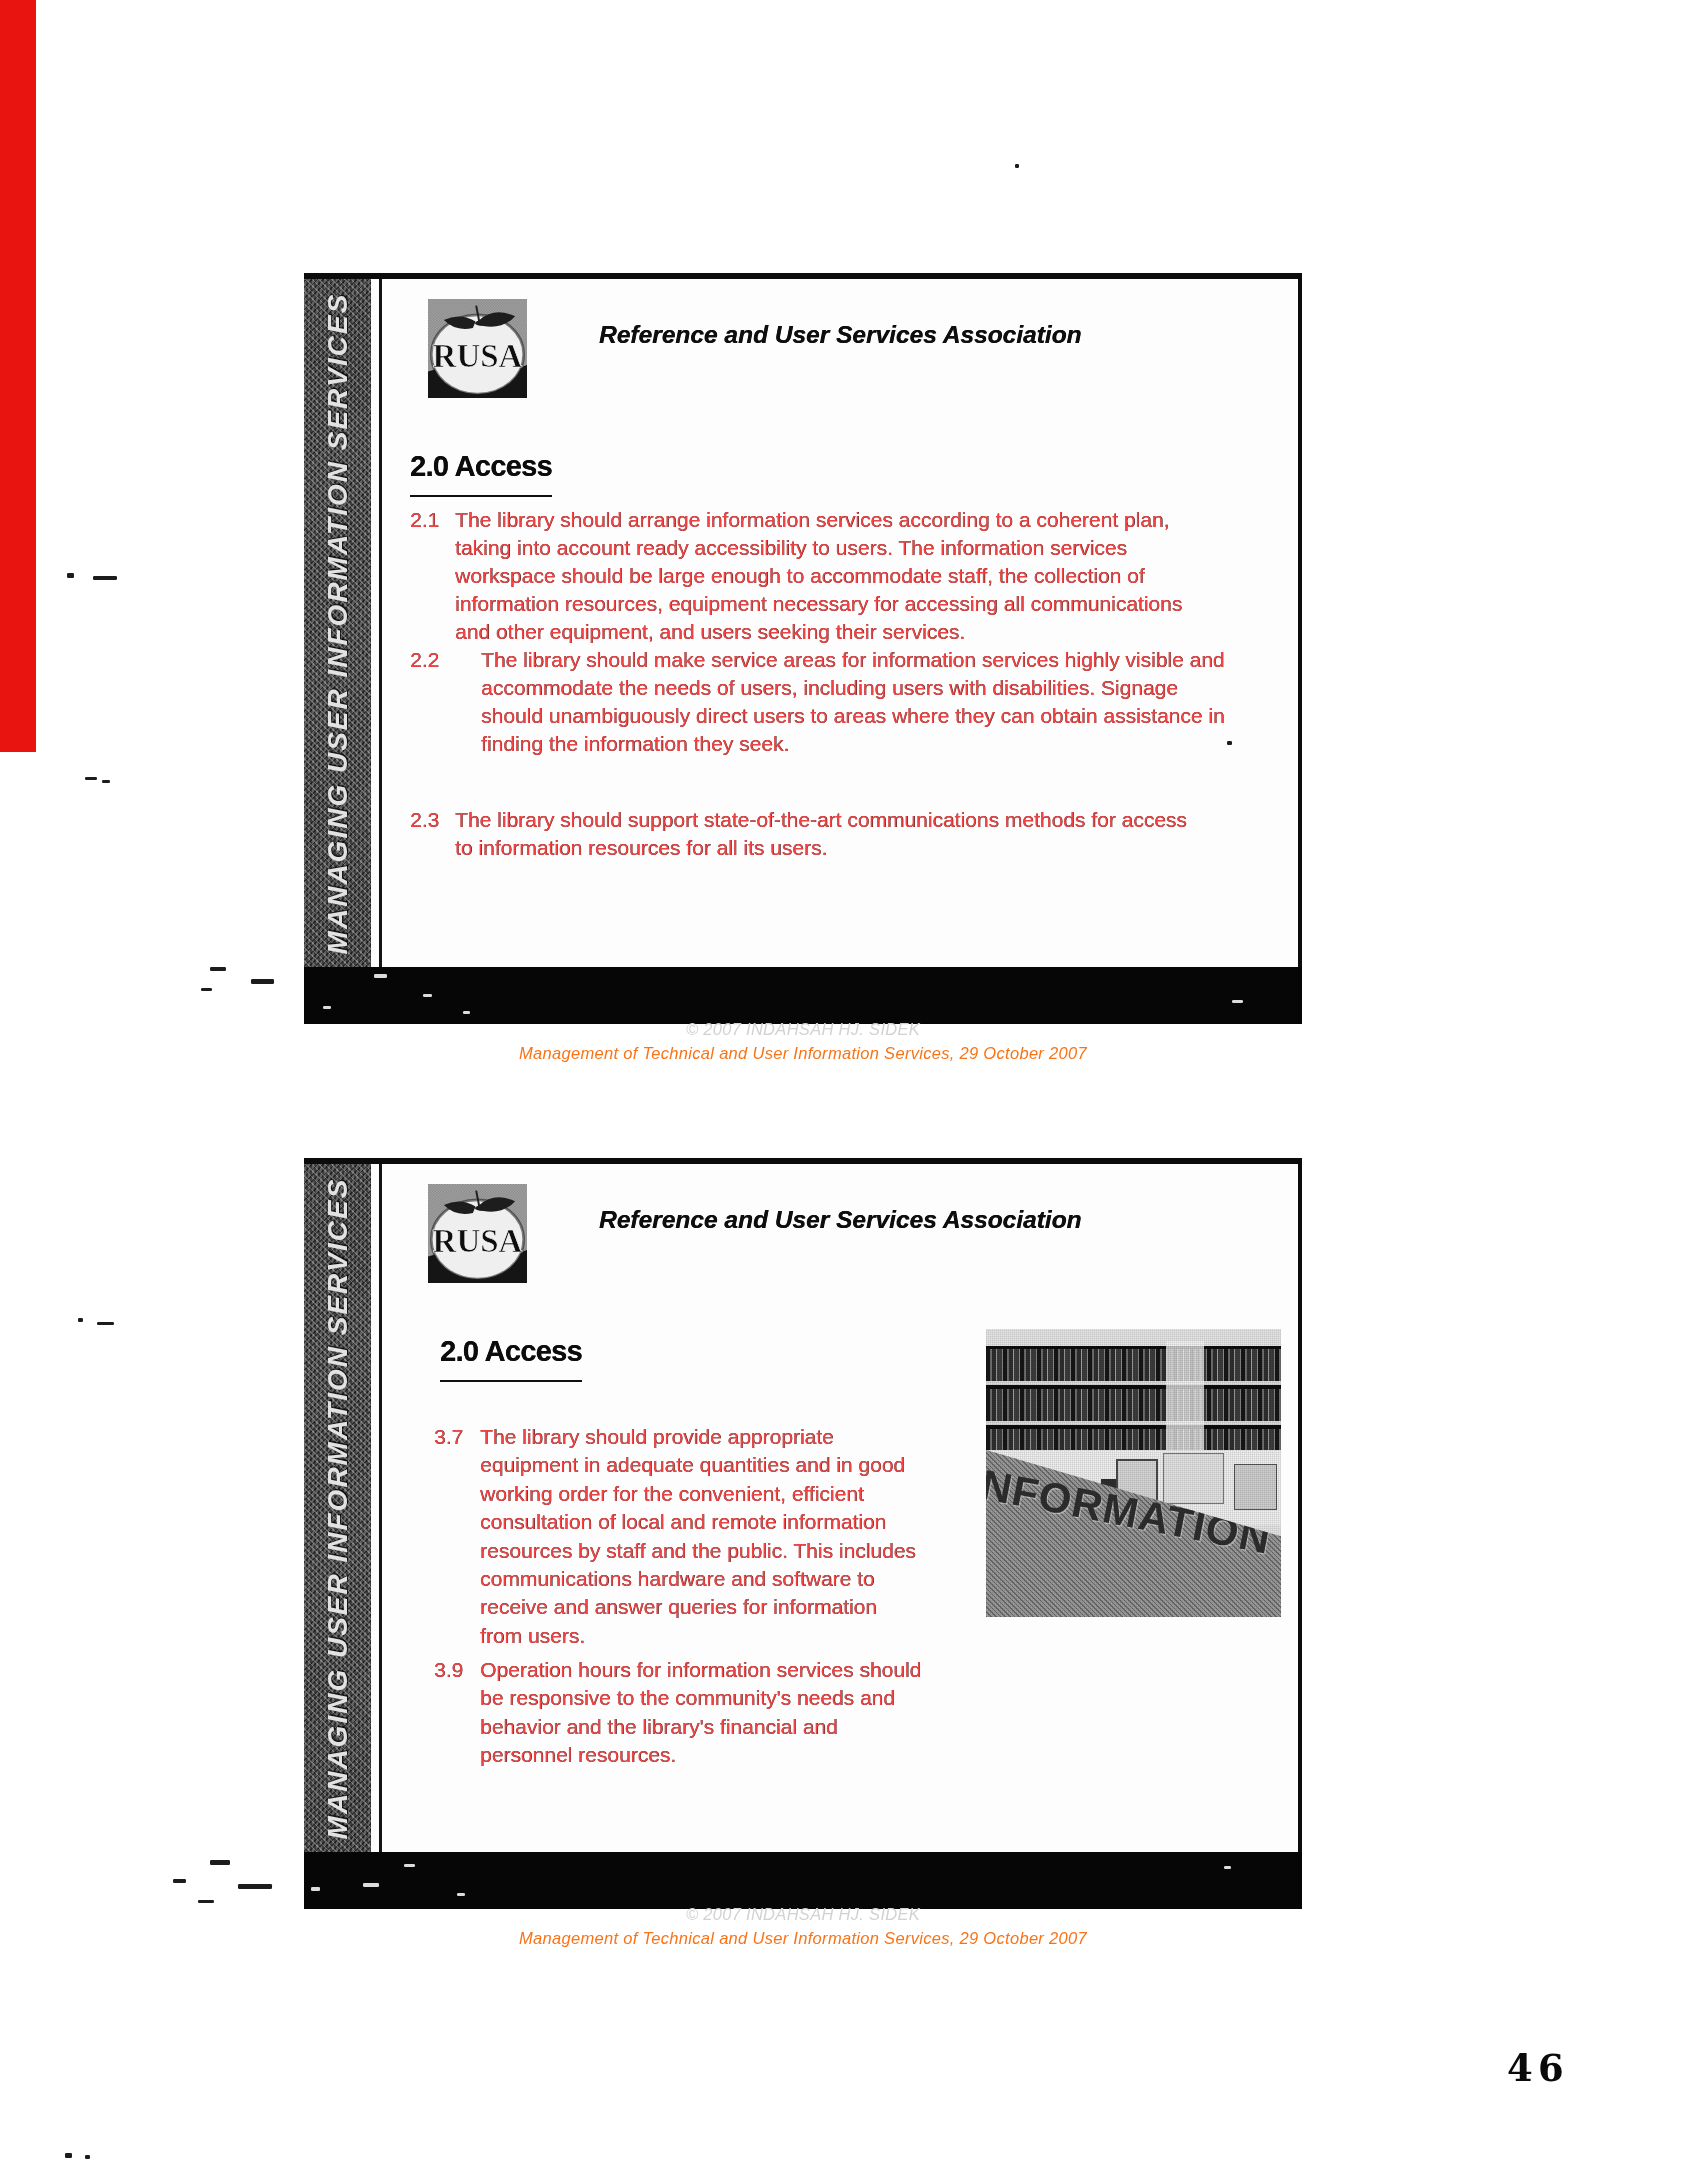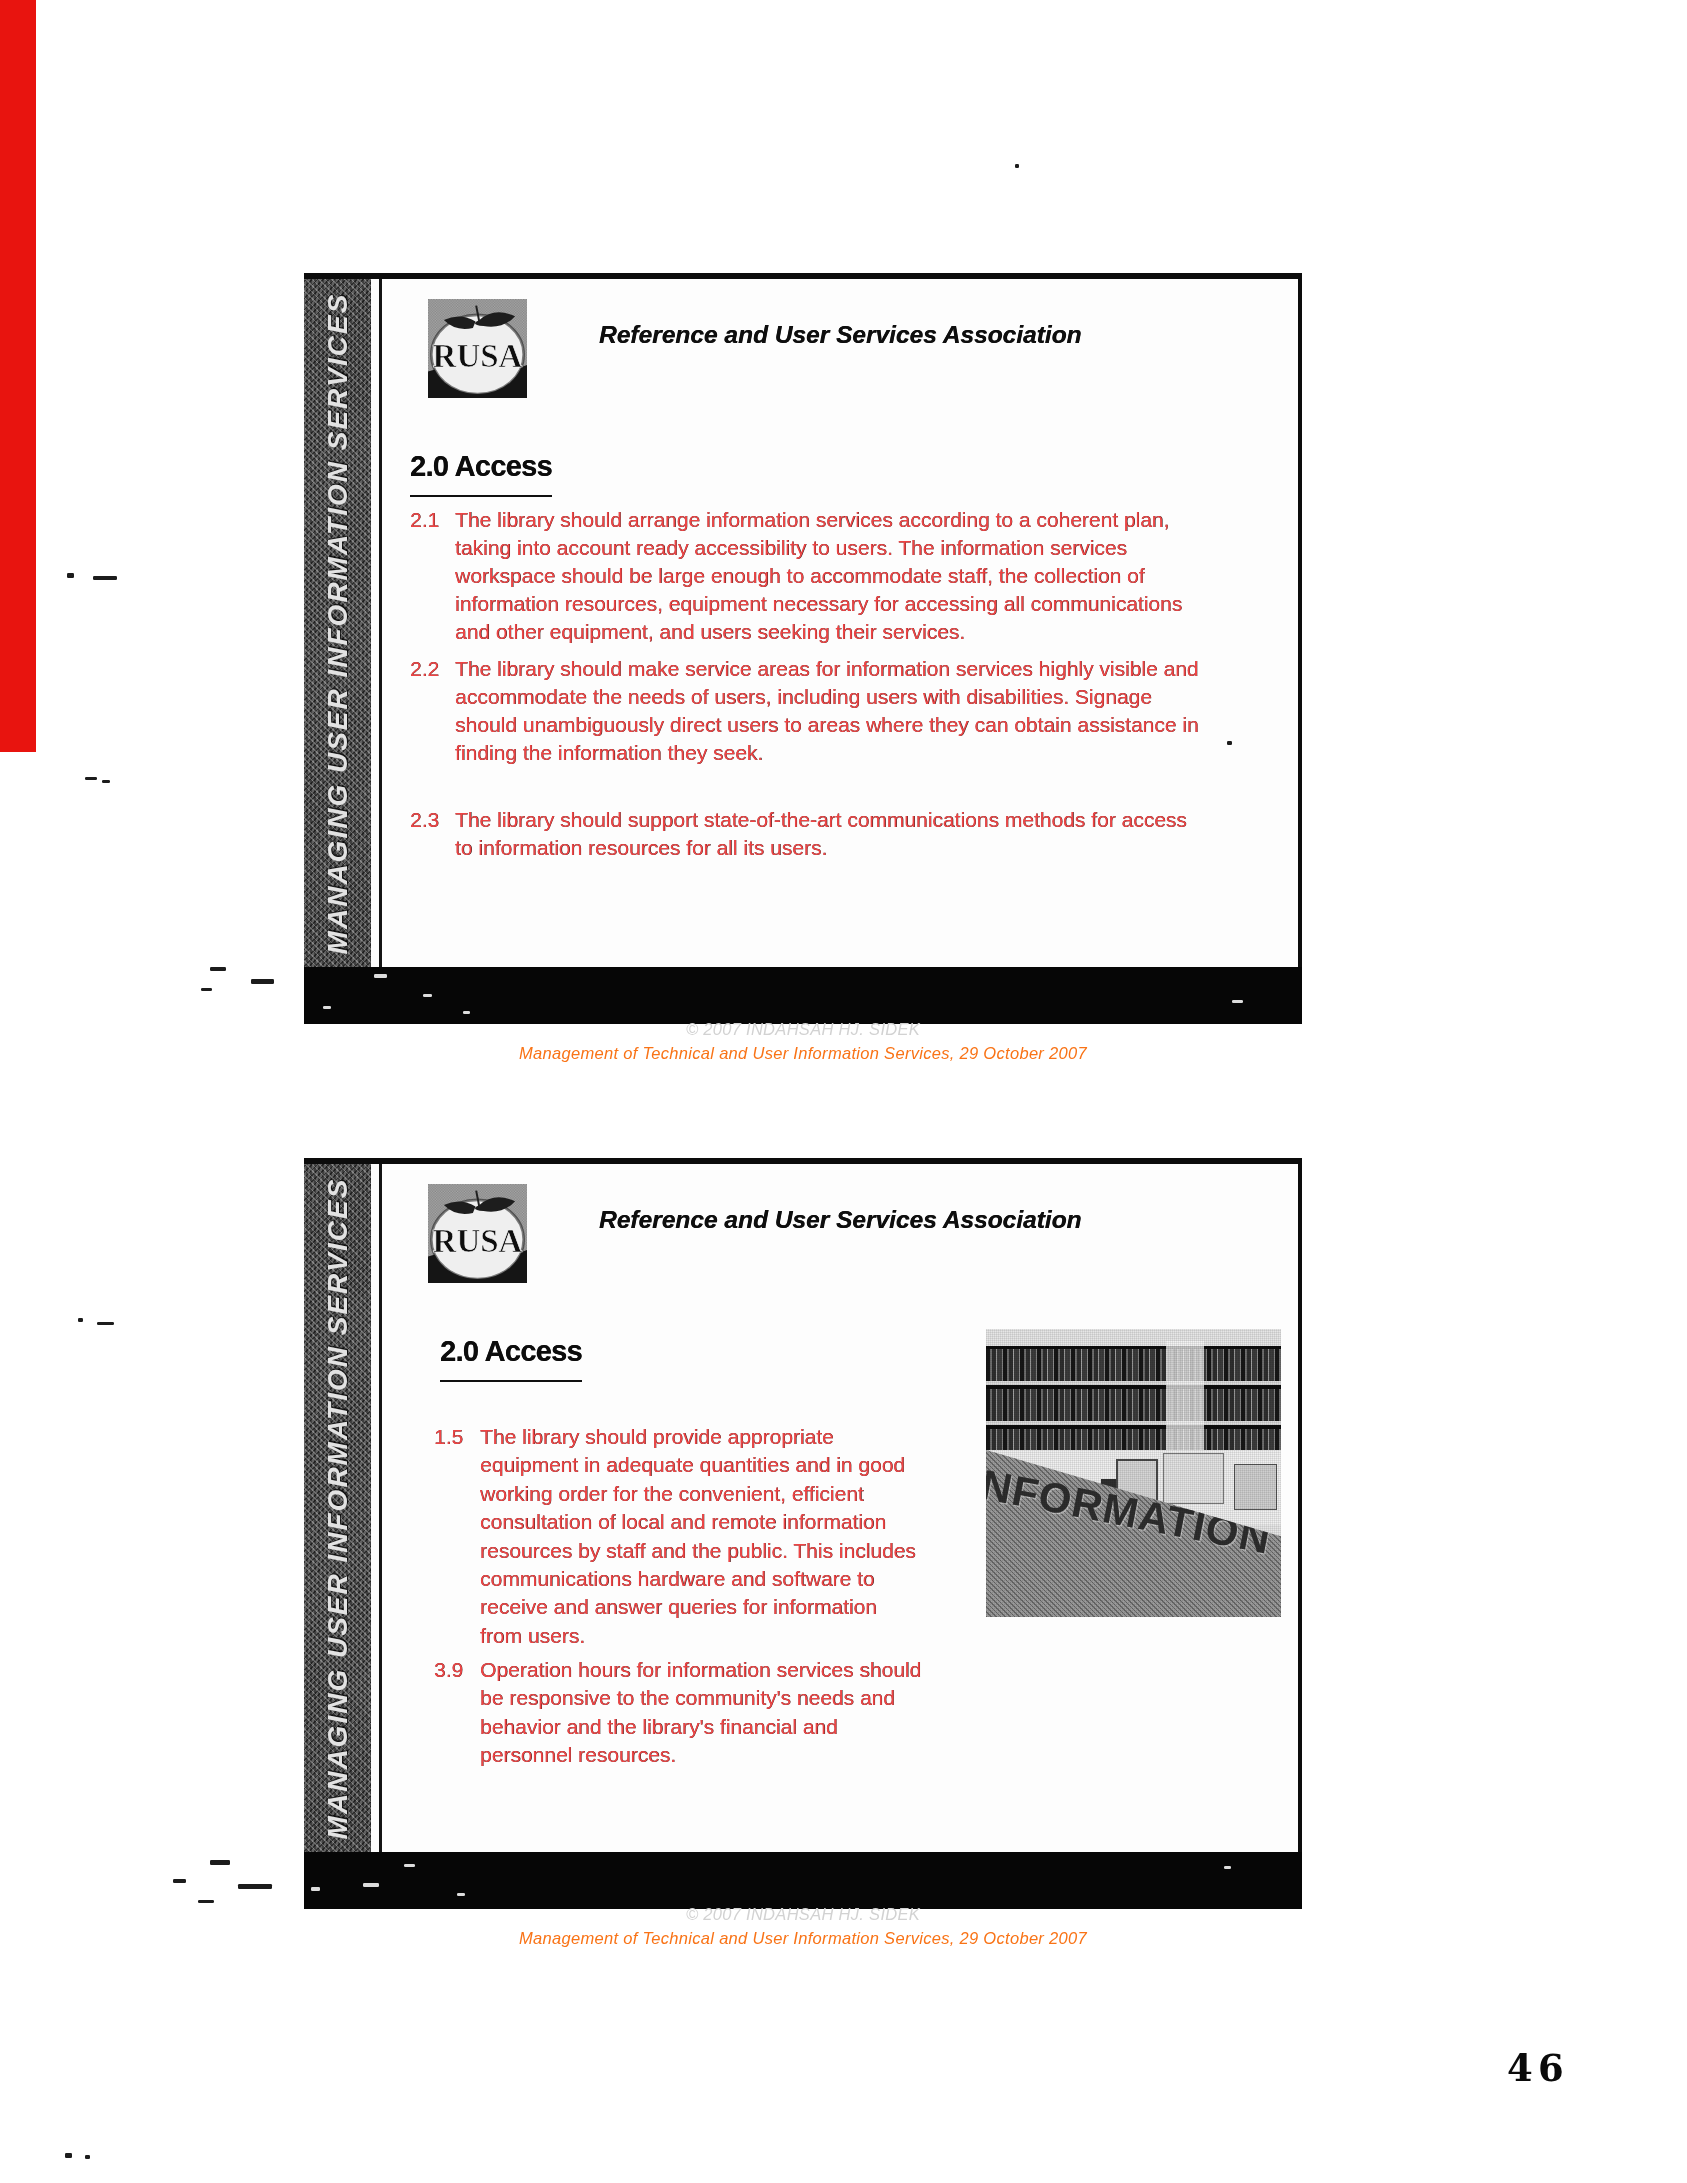--- a/index.html
+++ b/index.html
@@ -116,21 +116,21 @@
     <div class="heading" style="left:106px;top:177px;">2.0 Access</div>
 
     <div class="para body1" style="left:106px;top:233px;">
       <span class="pnum">2.1</span>
       <span class="ptxt">The library should arrange information services according to a coherent plan,
 taking into account ready accessibility to users. The information services
 workspace should be large enough to accommodate staff, the collection of
 information resources, equipment necessary for accessing all communications
 and other equipment, and users seeking their services.</span>
     </div>
-    <div class="para body1" style="left:106px;top:382px;">
+    <div class="para body1" style="left:106px;top:373px;gap:26px;">
       <span class="pnum">2.2</span>
       <span class="ptxt">The library should make service areas for information services highly visible and
 accommodate the needs of users, including users with disabilities. Signage
 should unambiguously direct users to areas where they can obtain assistance in
 finding the information they seek.</span>
     </div>
     <div class="para body1" style="left:106px;top:533px;">
       <span class="pnum">2.3</span>
       <span class="ptxt">The library should support state-of-the-art communications methods for access
 to information resources for all its users.</span>
@@ -166,21 +166,21 @@
       <path d="M78 32 Q100 12 132 26 Q114 46 84 41 Q62 39 78 32 Z" fill="#1d1d1d"></path>
       <path d="M72 34 Q48 20 24 32 Q42 50 68 44 Z" fill="#1d1d1d"></path>
       <path d="M73 10 L78 36" stroke="#202020" stroke-width="3" fill="none"></path>
       <text x="75" y="103" font-family="Liberation Serif, serif" font-size="50" font-weight="bold" text-anchor="middle" fill="#0e0e0e" stroke="#f5f5f5" stroke-width="1">RUSA</text>
     </svg>
 
     <div class="title">Reference and User Services Association</div>
     <div class="heading" style="left:136px;top:177px;">2.0 Access</div>
 
     <div class="para body2" style="left:130px;top:265px;">
-      <span class="pnum">1.5</span>
+      <span class="pnum">3.7</span>
       <span class="ptxt">The library should provide appropriate
 equipment in adequate quantities and in good
 working order for the convenient, efficient
 consultation of local and remote information
 resources by staff and the public. This includes
 communications hardware and software to
 receive and answer queries for information
 from users.</span>
     </div>
     <div class="para body2" style="left:130px;top:498px;">

